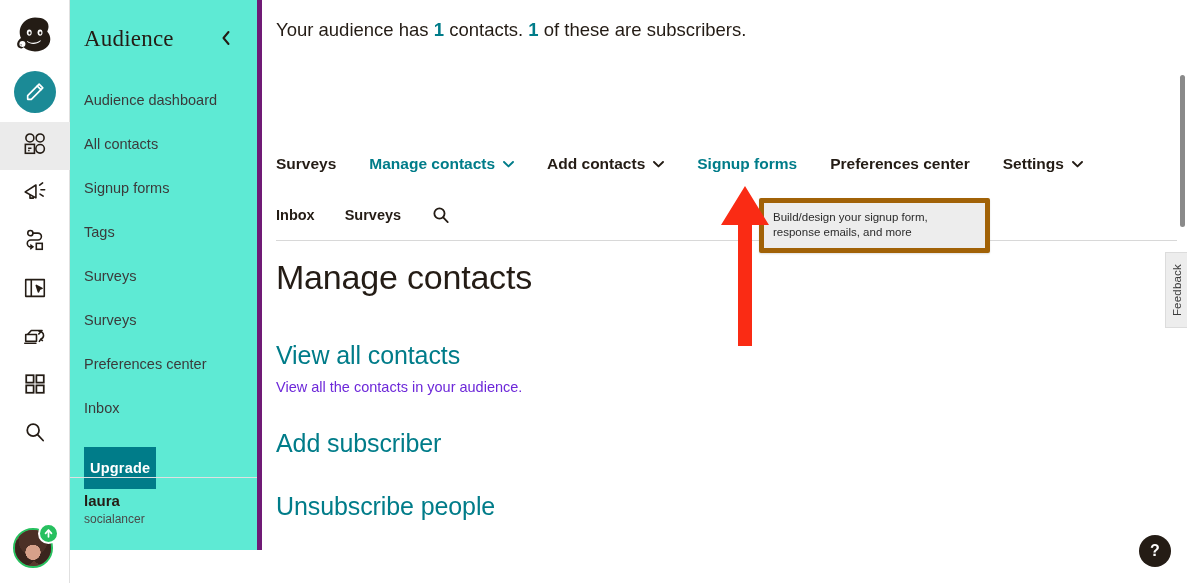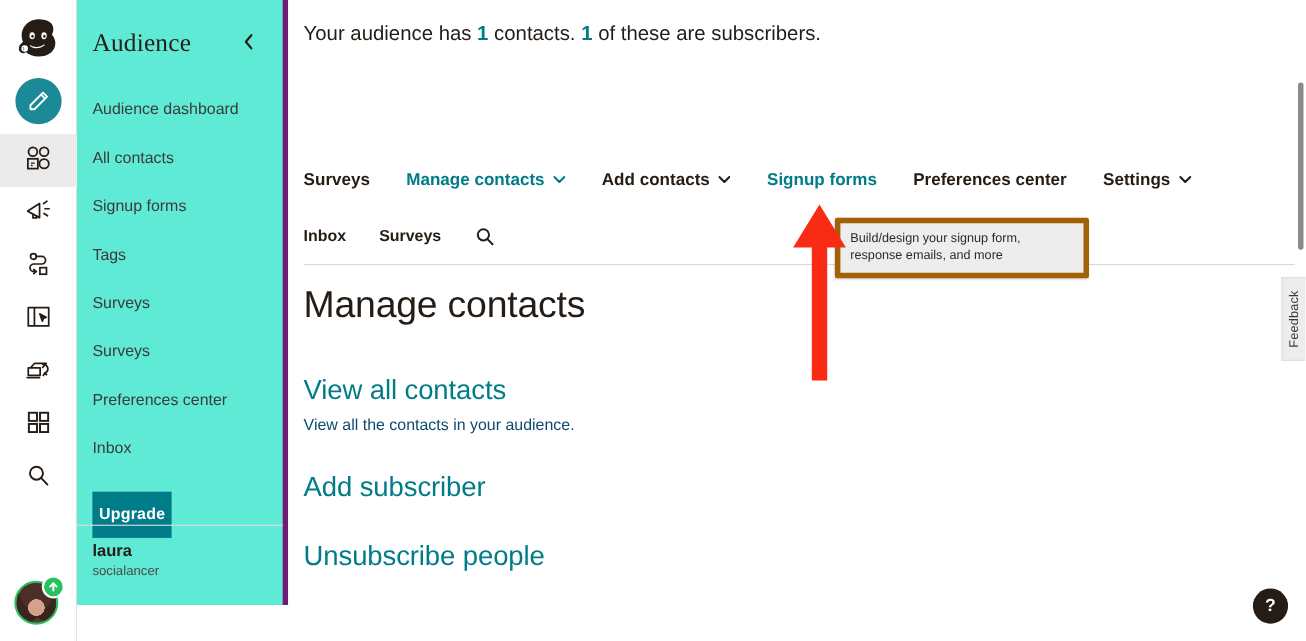--- a/index.html
+++ b/index.html
@@ -196,21 +196,21 @@
   .section { margin-bottom: 34px; }
   .section-link {
     display: block;
     font-size: 25px;
     color: #007c89;
     text-decoration: none;
     cursor: pointer;
     margin-bottom: 9px;
     letter-spacing: -.1px;
   }
-  .section-desc { font-size: 14.5px; color: #0c4a6e; }
+  .section-desc { font-size: 14.5px; color: #6d28d9; }
 
   
   .tooltip {
     position: absolute;
     left: 759px; top: 198px;
     width: 231px;
     background: #ededed;
     border: 5px solid #a16207;
     border-radius: 2px;
     padding: 7px 9px 8px 9px;

